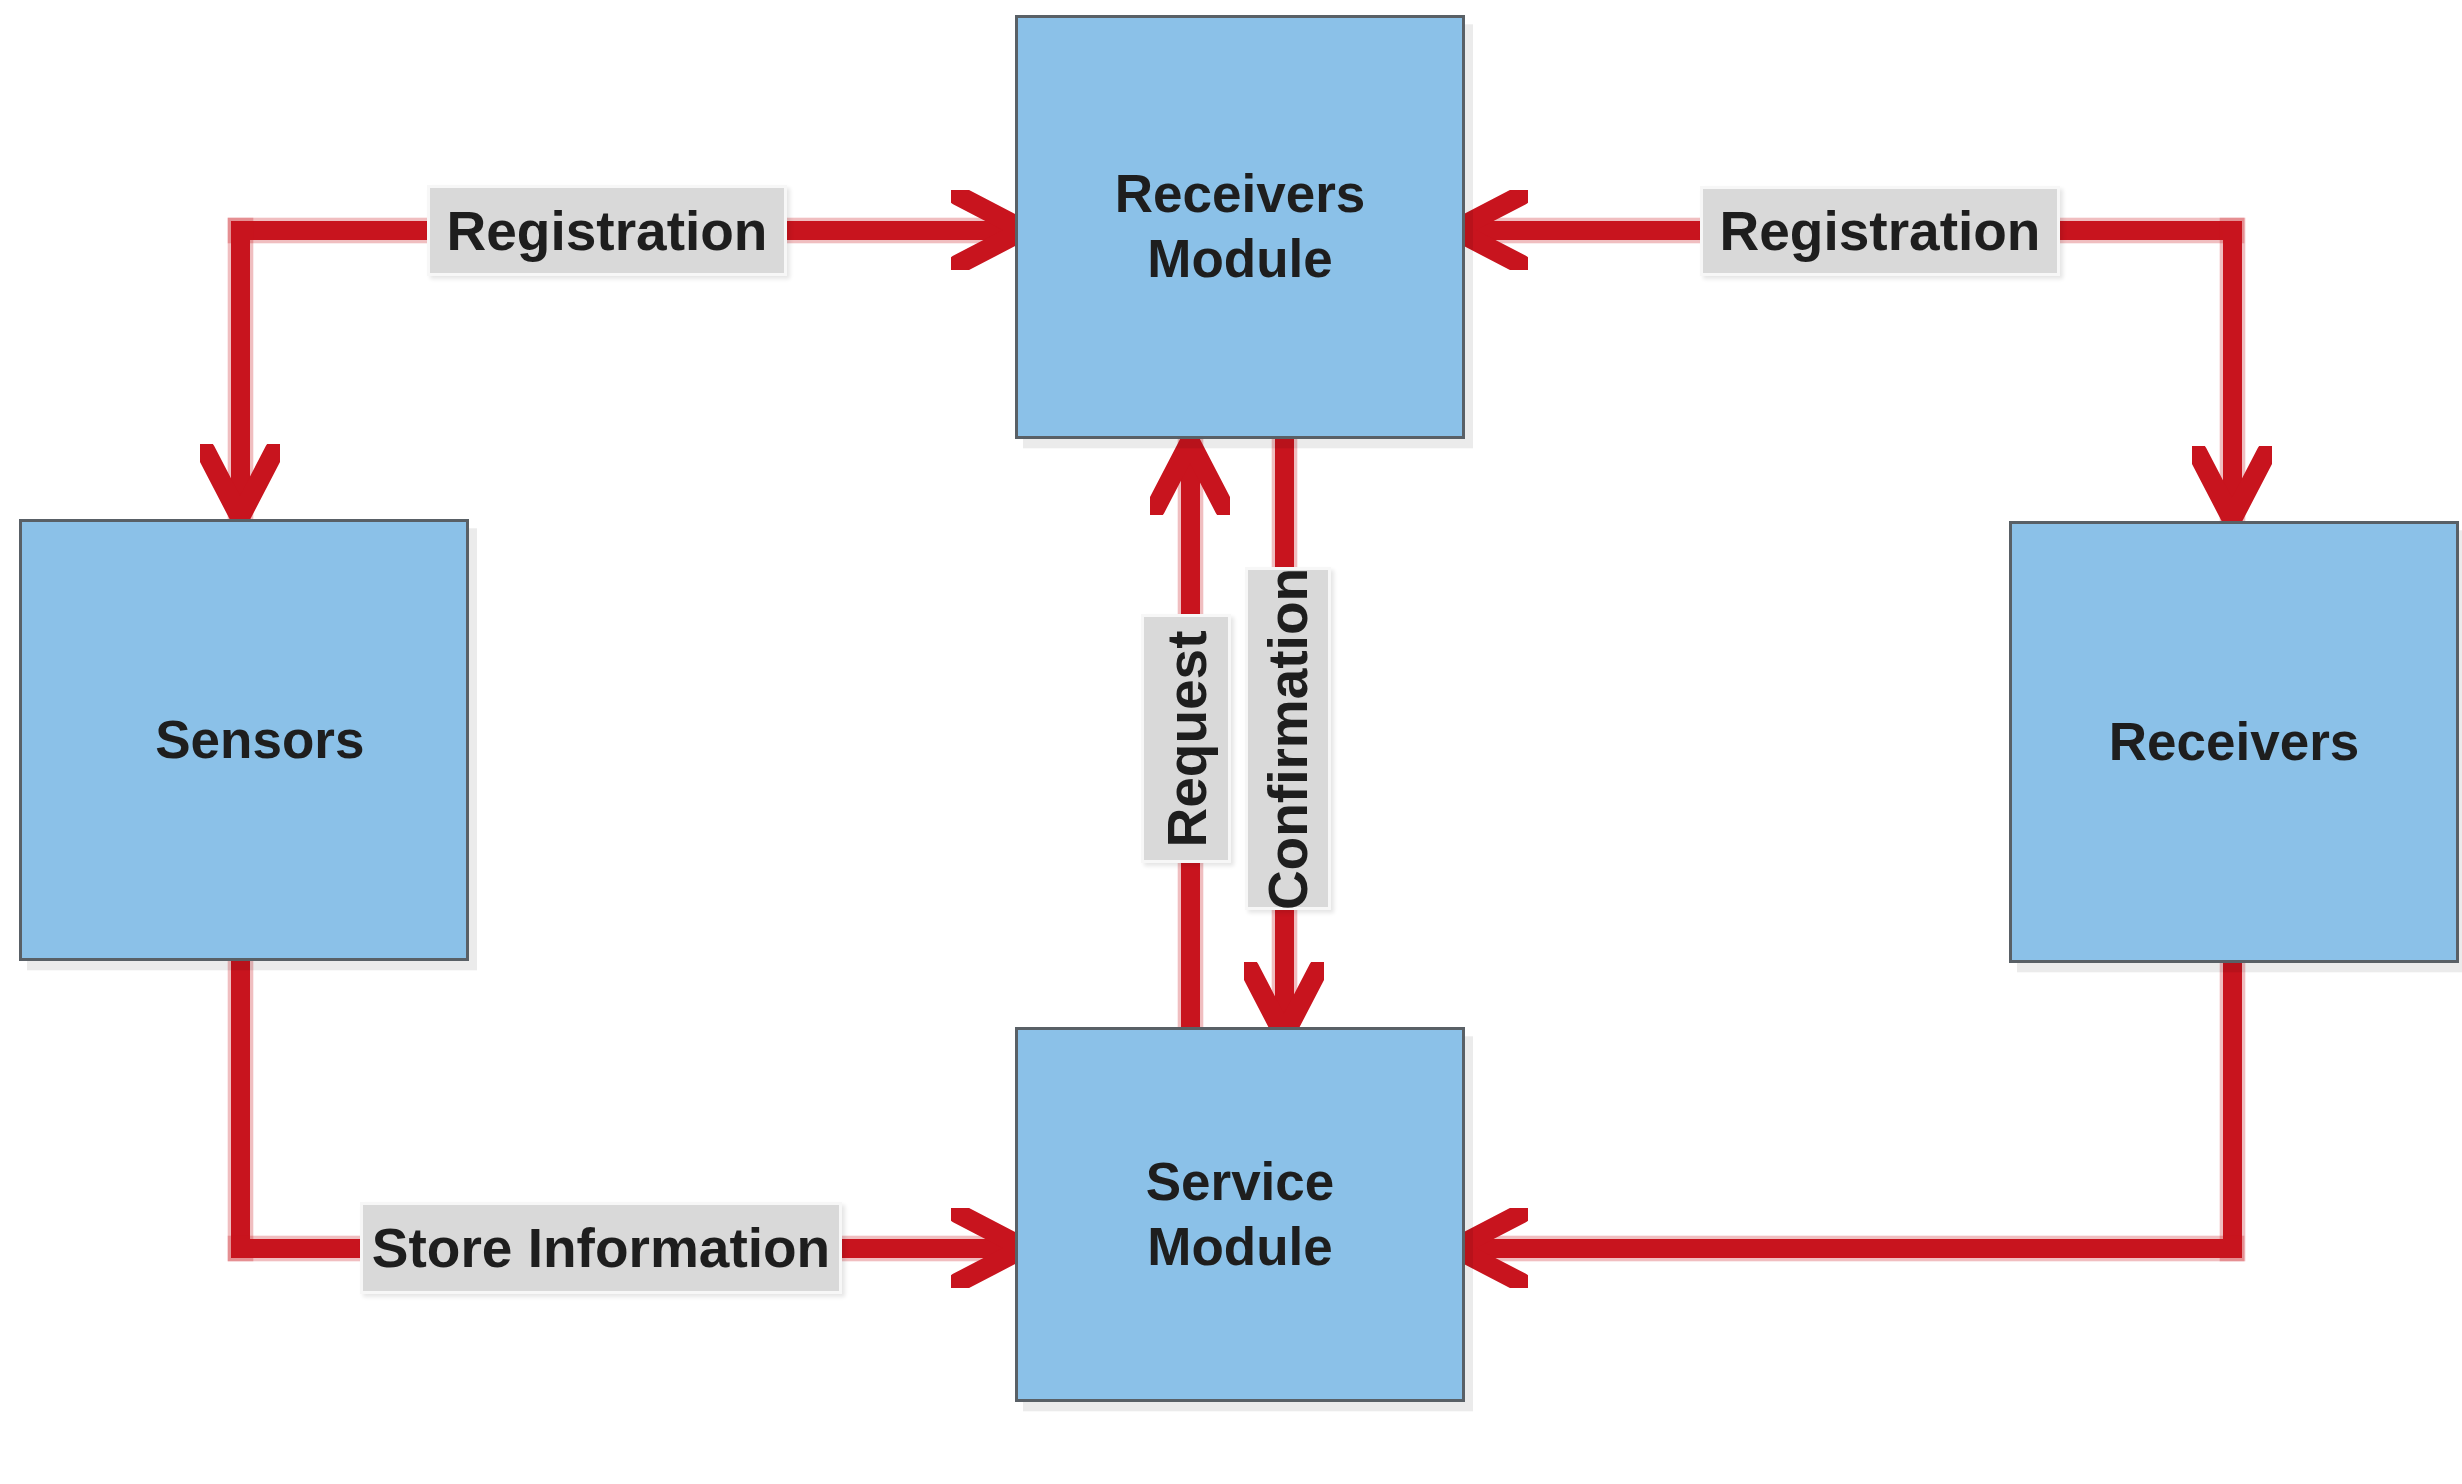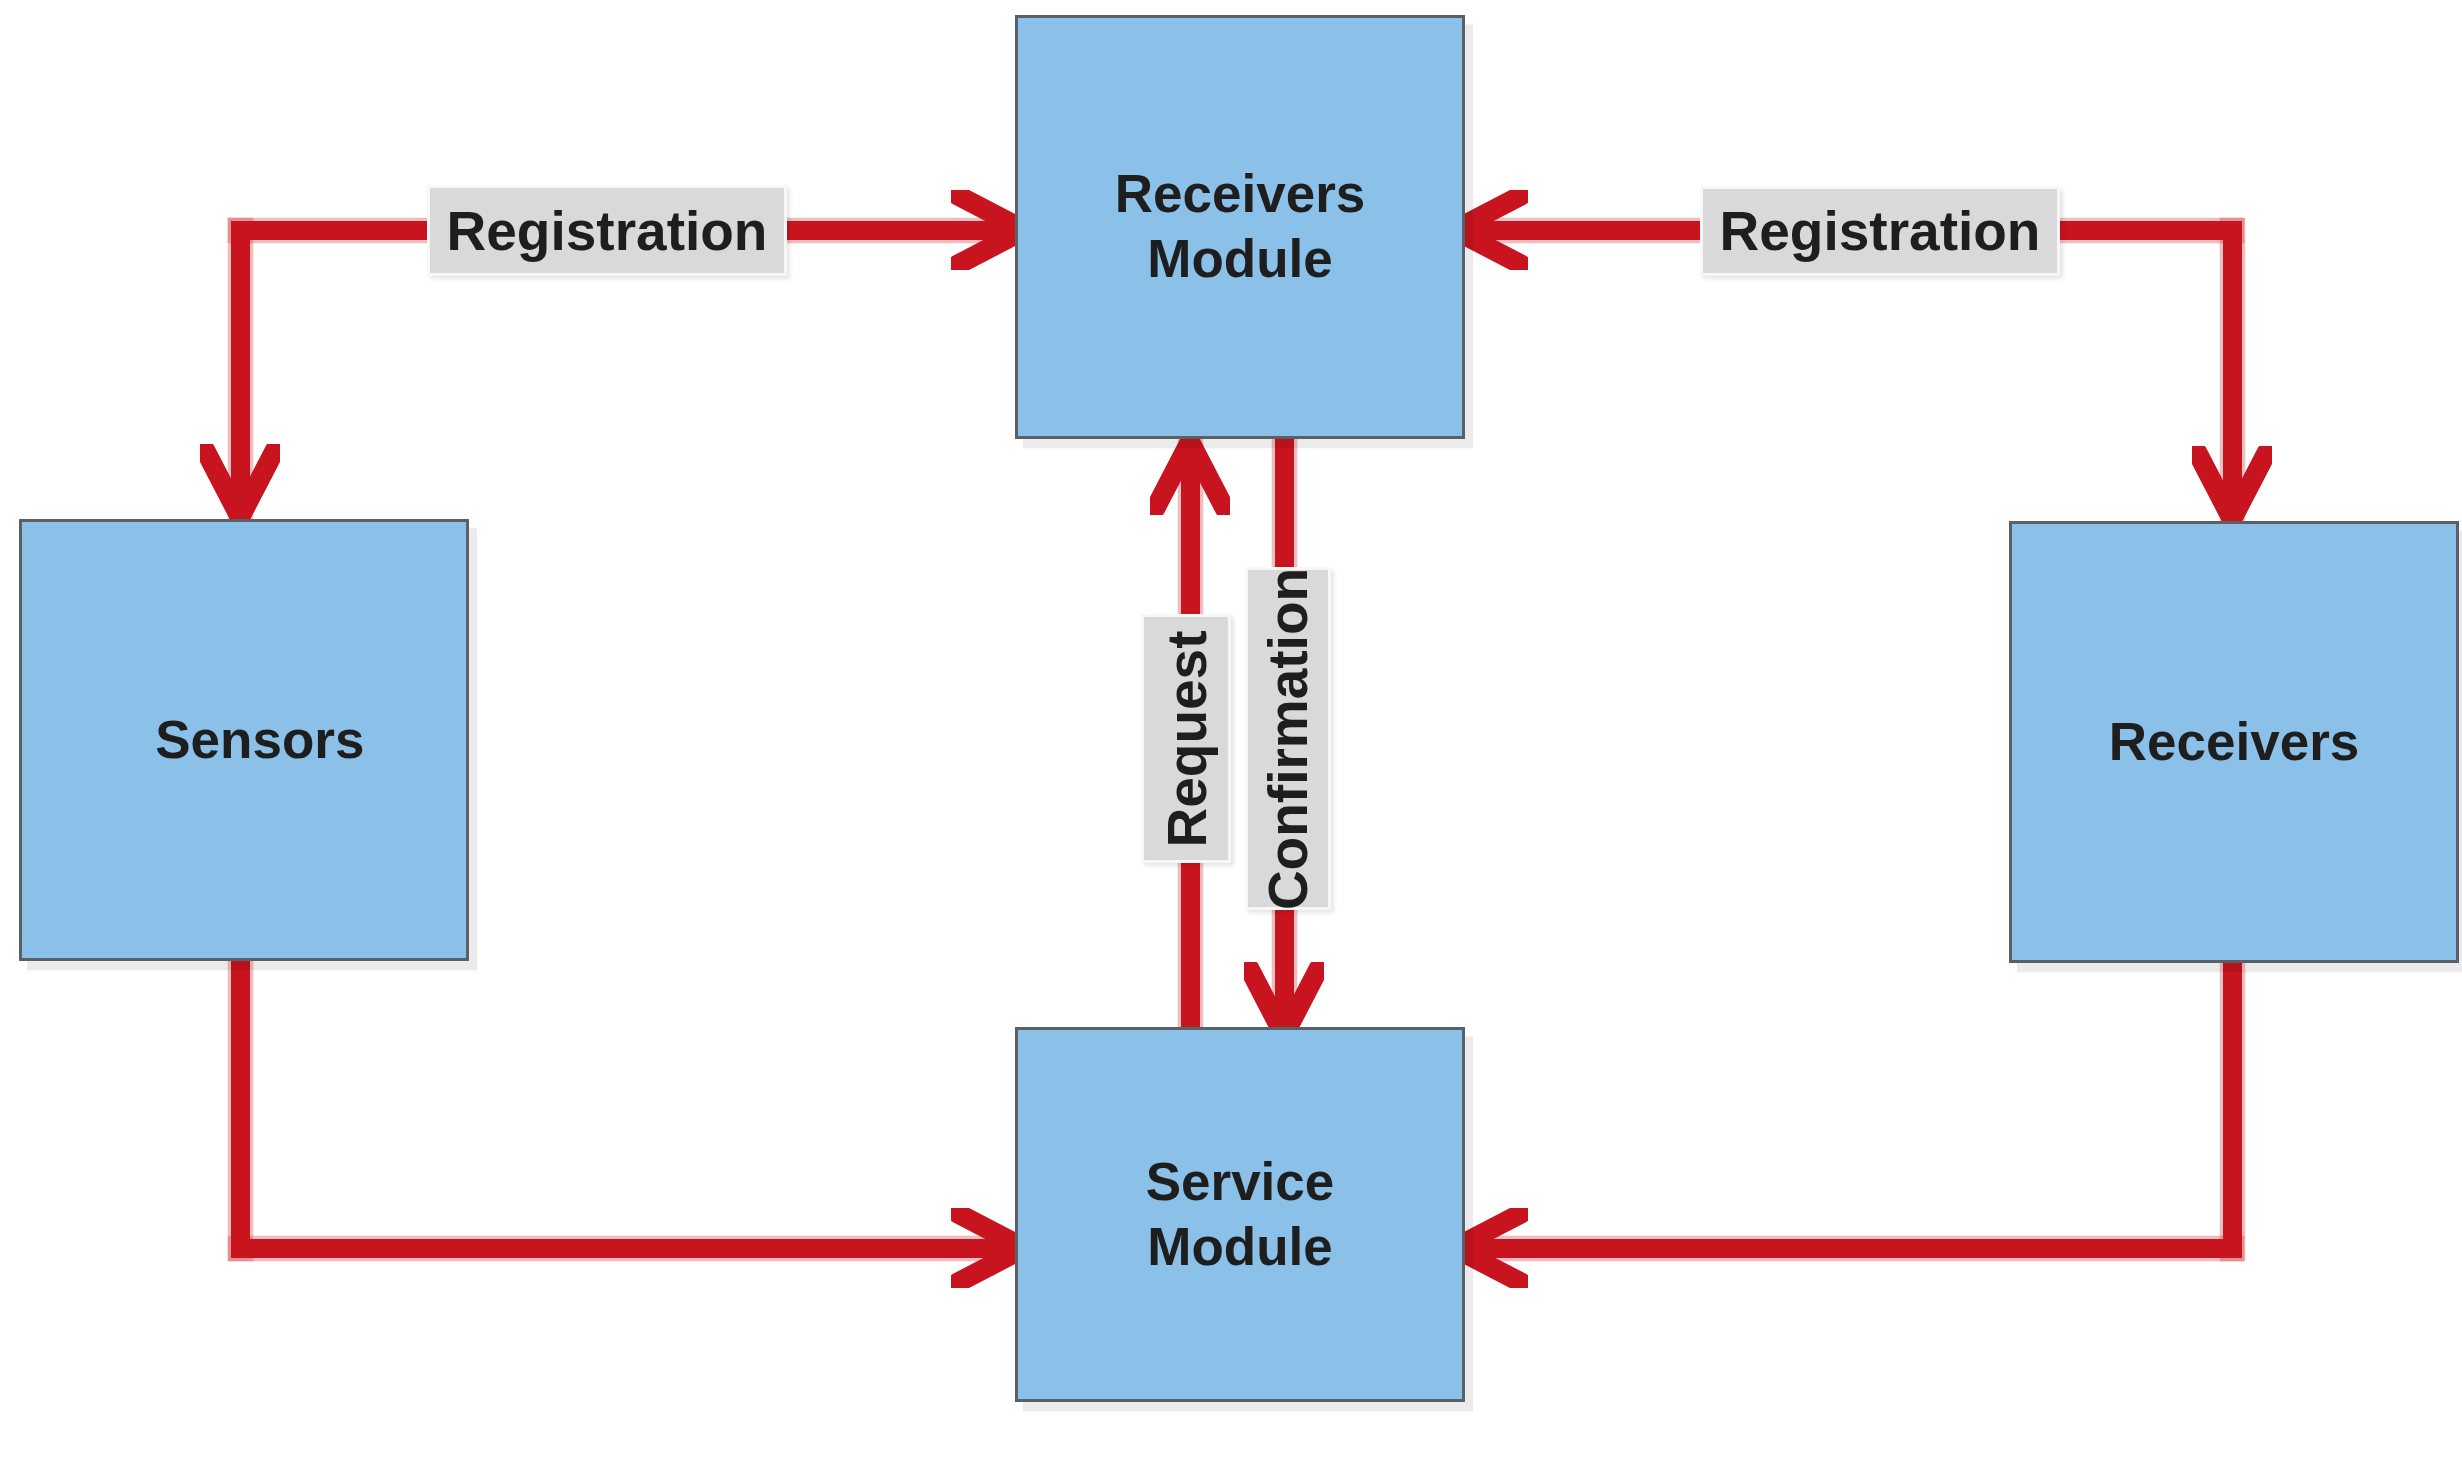--- a/index.html
+++ b/index.html
@@ -93,20 +93,23 @@
   </div>
   <div class="elabel" style="left:1694px;top:186px;width:360px;height:90px;">
     <span>Registration</span>
   </div>
   <div class="elabel vertical" style="left:1135px;top:614px;width:90px;height:249px;">
     <span>Request</span>
   </div>
   <div class="elabel vertical" style="left:1239px;top:567px;width:86px;height:343px;">
     <span>Confirmation</span>
   </div>
+  <div class="elabel" style="left:354px;top:1202px;width:482px;height:92px;">
+    <span>Store Information</span>
+  </div>
 
   <div class="box" style="left:1009px;top:14.6px;width:450px;height:424px;">
     <span>Receivers</span>
     <span>Module</span>
   </div>
   <div class="box" style="left:13.3px;top:519px;width:450px;height:442px;padding-left:31px;">
     <span>Sensors</span>
   </div>
   <div class="box" style="left:2003px;top:521px;width:450px;height:442px;">
     <span>Receivers</span>

